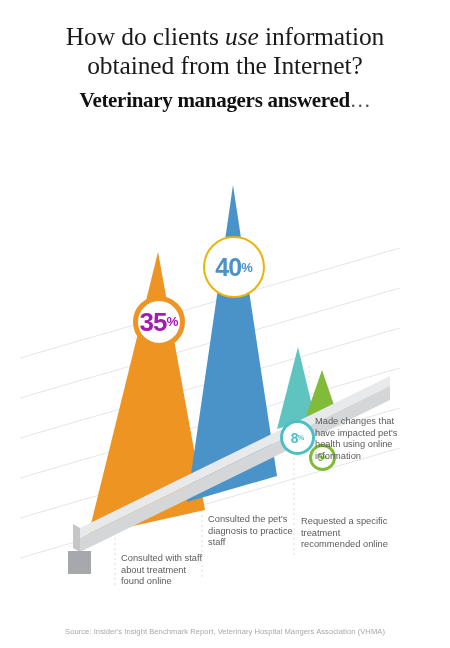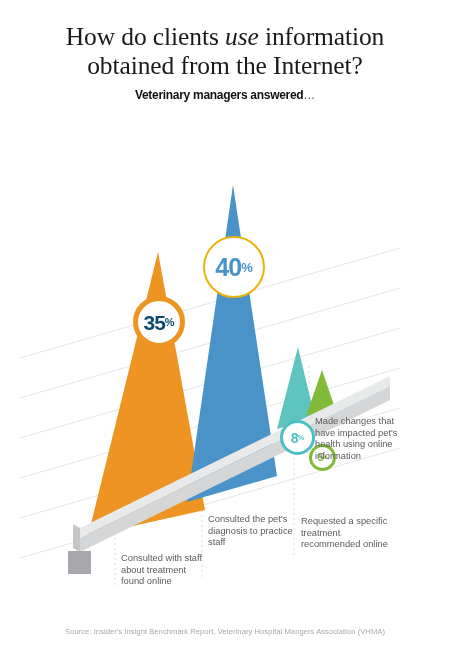--- a/index.html
+++ b/index.html
@@ -28,24 +28,24 @@
     font-family: "Liberation Serif", serif;
     font-size: 25.5px;
     line-height: 29px;
     color: #1a1a1a;
     letter-spacing: -0.1px;
   }
   .title-em {
     font-style: italic;
   }
   .subtitle {
-    margin-top: 4px;
-    font-family: Liberation Sans, sans-serif;
+    margin-top: 9px;
+    font-family: Liberation Serif, serif;
     font-weight: bold;
-    font-size: 12px;
+    font-size: 21px;
     line-height: 22px;
     color: #111111;
     letter-spacing: -0.3px;
   }
   .subtitle .ellip {
     font-weight: normal;
     color: #555;
   }
 
   
@@ -85,22 +85,22 @@
     left: 203px; top: 128px;
     width: 62px; height: 62px;
     border: 2px solid #eab308;
     color: #4A93C9;
     font-size: 25px;
   }
   .bubble-35 {
     left: 133px; top: 188px;
     width: 52px; height: 52px;
     border: 5px solid #EE9423;
-    color: #0c4a6e;
-    font-size: 21px;
+    color: #a21caf;
+    font-size: 26px;
   }
   .bubble-10 {
     left: 280px; top: 312px;
     width: 35px; height: 35px;
     border: 3.5px solid #4BBFC4;
     color: #4BBFC4;
     font-size: 14px;
   }
   .bubble-5 {
     left: 309px; top: 336px;

